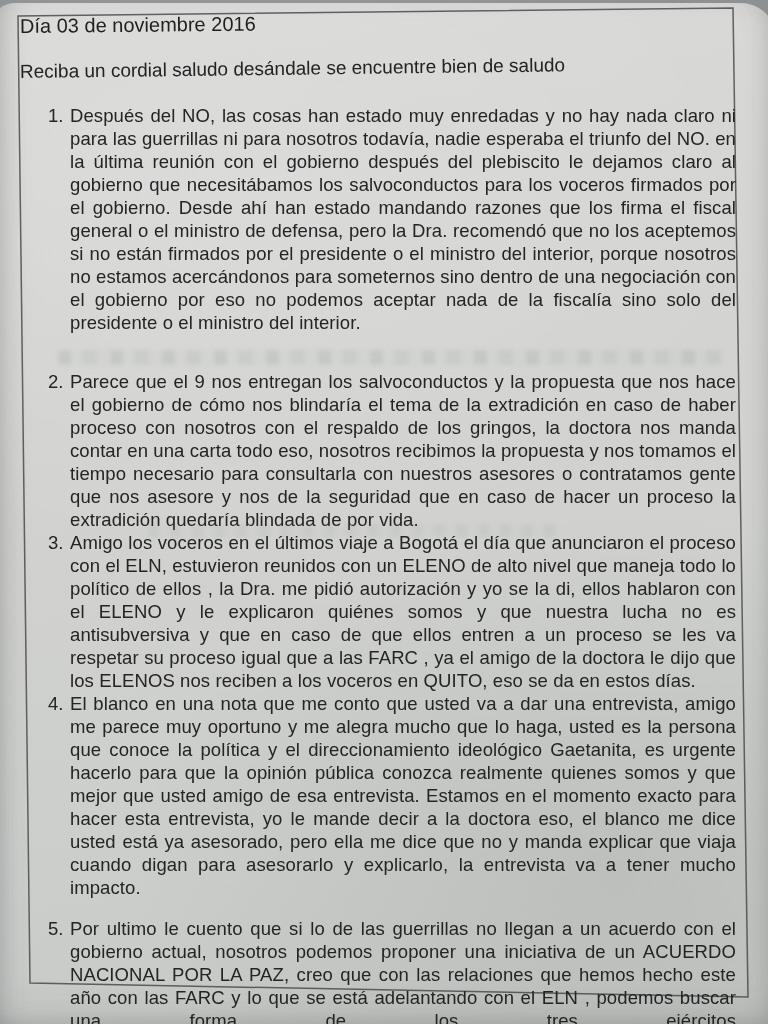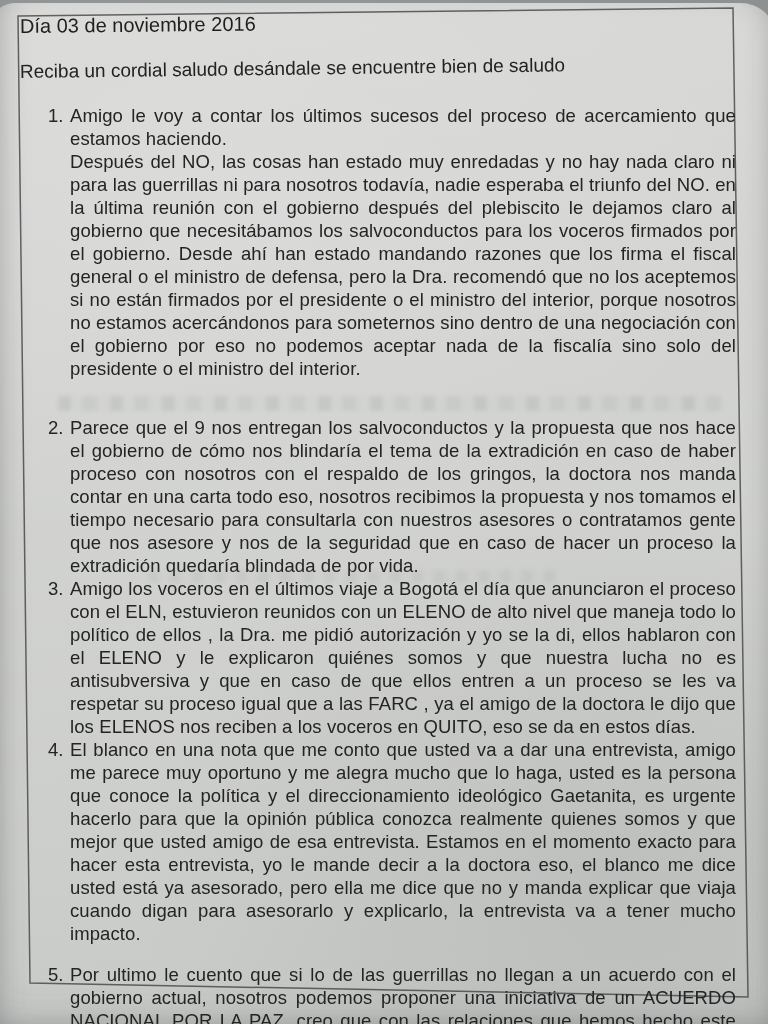--- a/index.html
+++ b/index.html
@@ -83,21 +83,20 @@
 
     <div class="date">Día 03 de noviembre 2016</div>
 
     <div class="greeting">Reciba un cordial saludo desándale se encuentre bien de saludo</div>
 
     <div class="items">
 
       <div class="item gap-after">
         <span class="num">1.</span>
         <div class="itext">
-          <p>Amigo le voy a contar los últimos sucesos del proceso de acercamiento que estamos haciendo.</p>
           <p>Después del NO, las cosas han estado muy enredadas y no hay nada claro ni para las guerrillas ni para nosotros todavía, nadie esperaba el triunfo del NO. en la última reunión con el gobierno después del plebiscito le dejamos claro al gobierno que necesitábamos los salvoconductos para los voceros firmados por el gobierno. Desde ahí han estado mandando razones que los firma el fiscal general o el ministro de defensa, pero la Dra. recomendó que no los aceptemos si no están firmados por el presidente o el ministro del interior, porque nosotros no estamos acercándonos para someternos sino dentro de una negociación con el gobierno por eso no podemos aceptar nada de la fiscalía sino solo del presidente o el ministro del interior.</p>
         </div>
       </div>
 
       <div class="ghost-row"></div>
 
       <div class="item">
         <span class="num">2.</span>
         <div class="itext">
           <p>Parece que el 9 nos entregan los salvoconductos y la propuesta que nos hace el gobierno de cómo nos blindaría el tema de la extradición en caso de haber proceso con nosotros con el respaldo de los gringos, la doctora nos manda contar en una carta todo eso, nosotros recibimos la propuesta y nos tomamos el tiempo necesario para consultarla con nuestros asesores o contratamos gente que nos asesore y nos de la seguridad que en caso de hacer un proceso la extradición quedaría blindada de por vida.</p>

